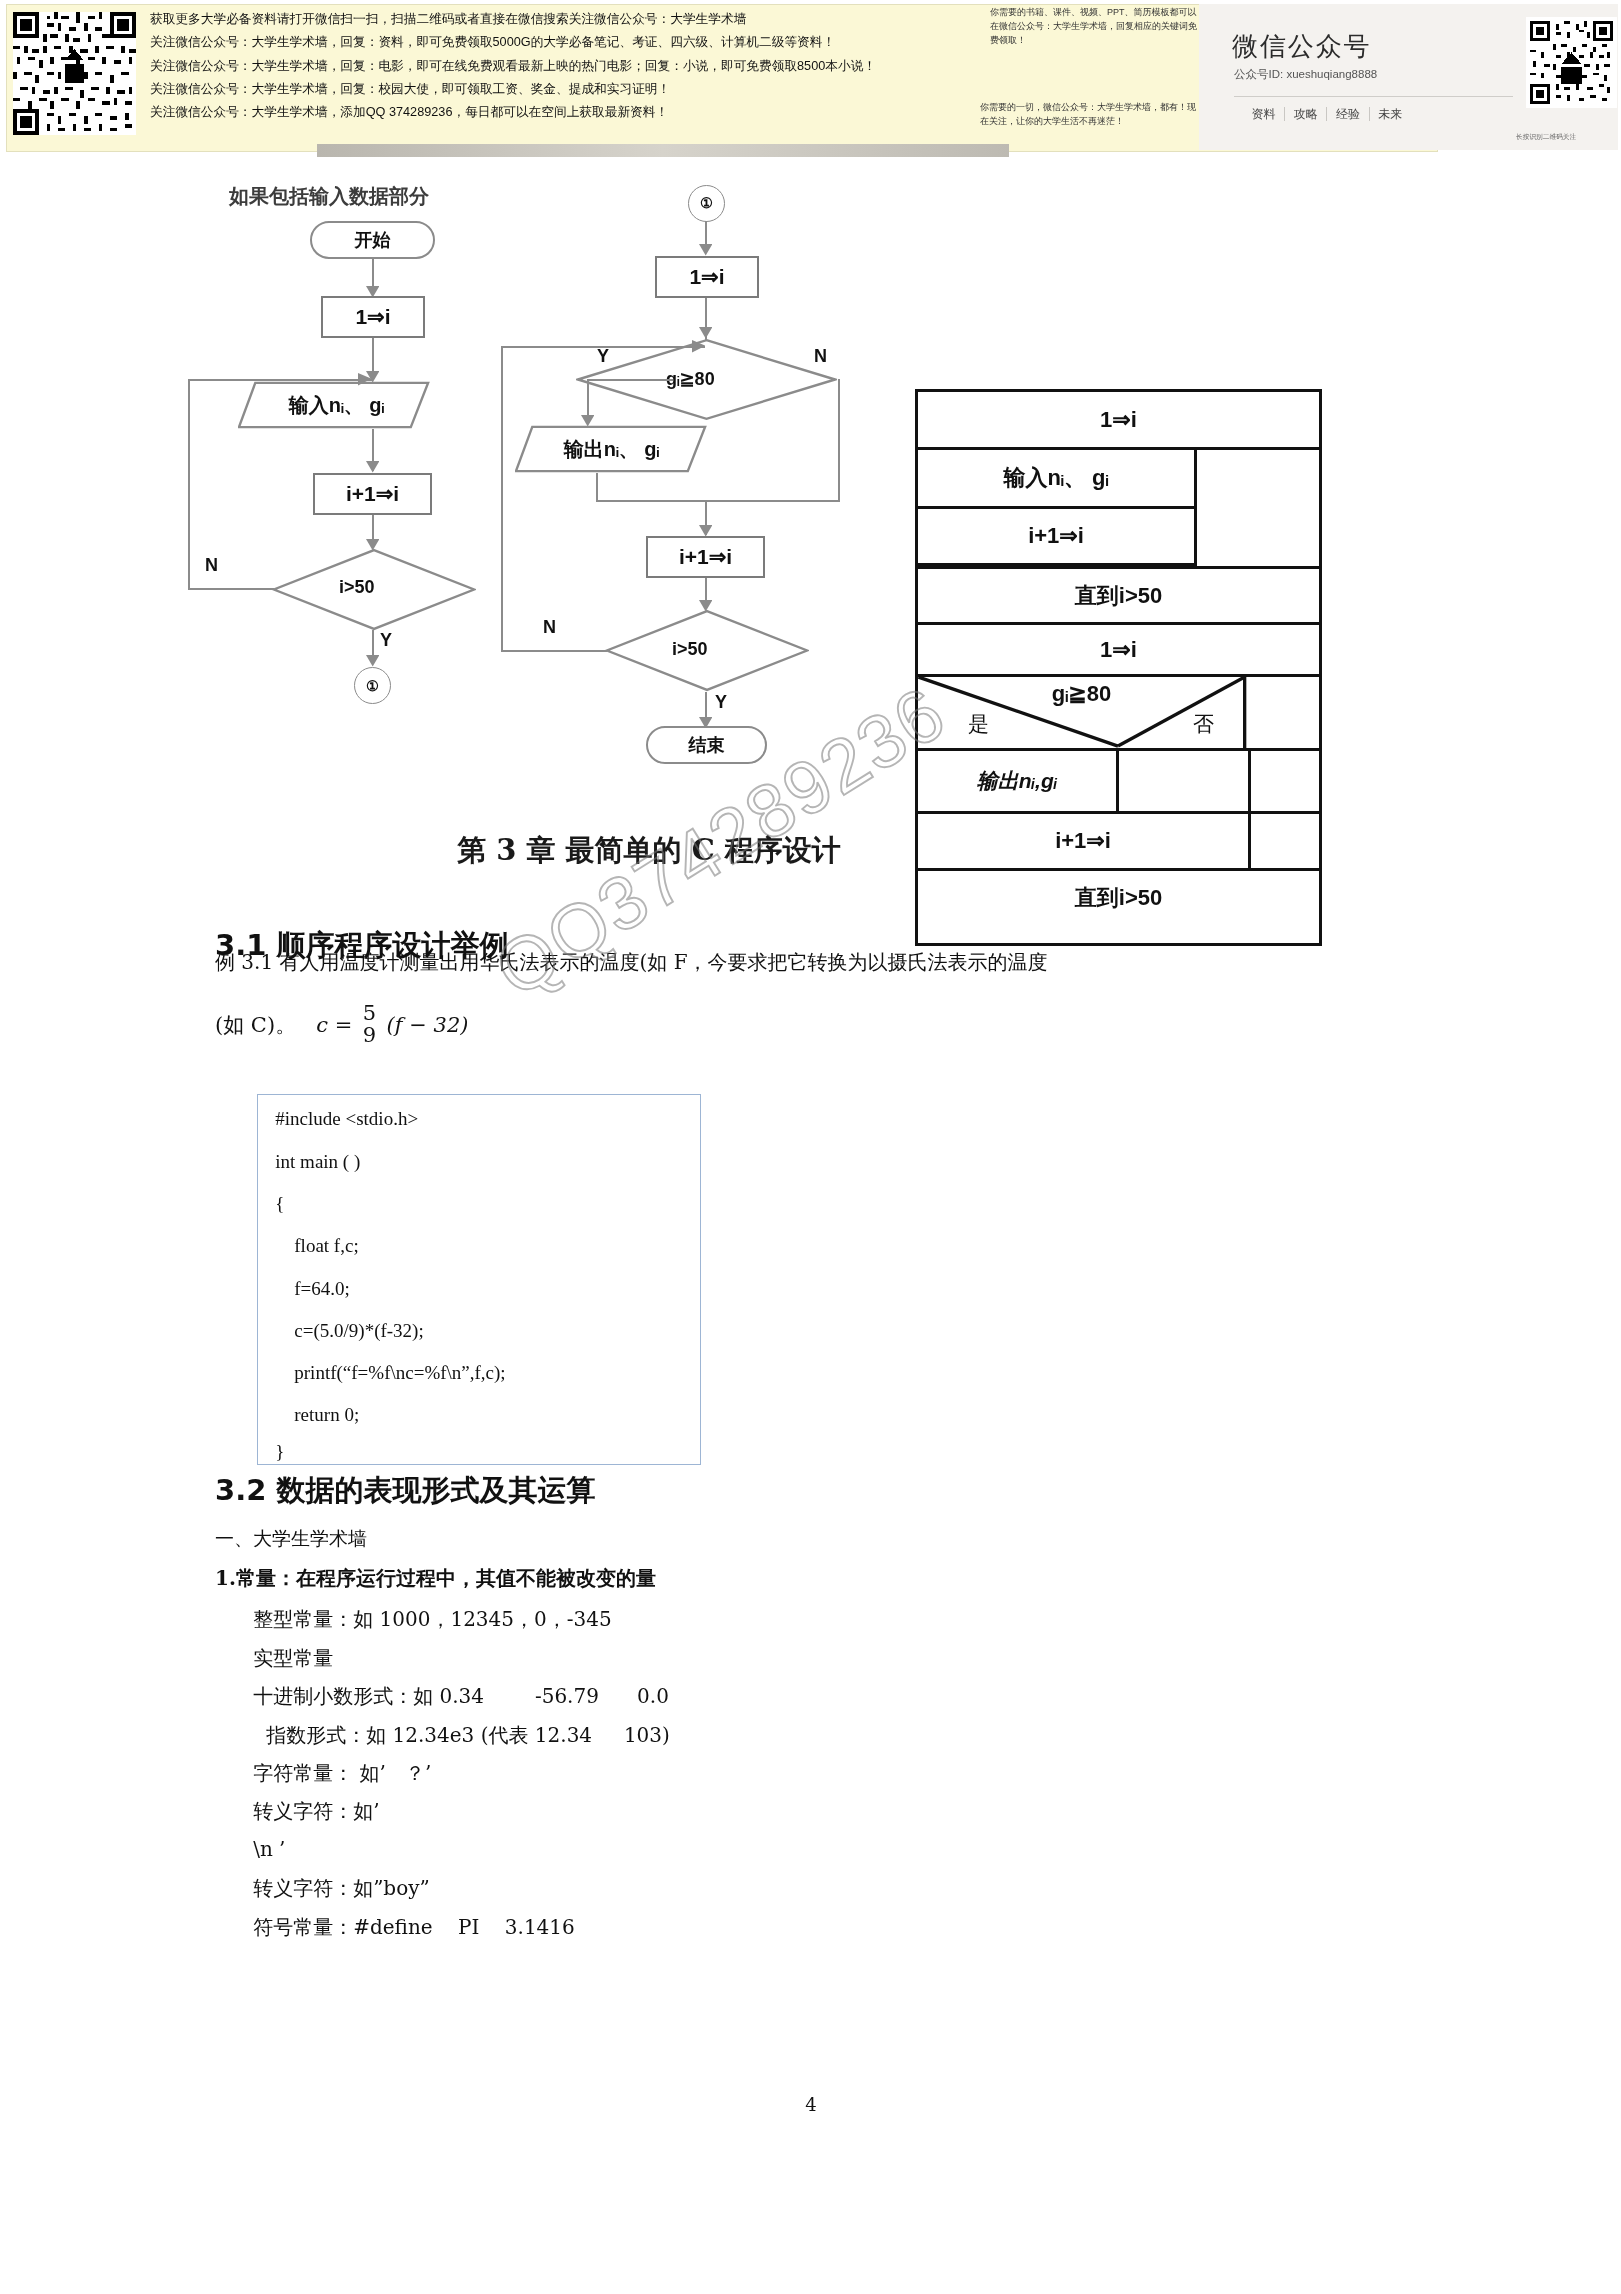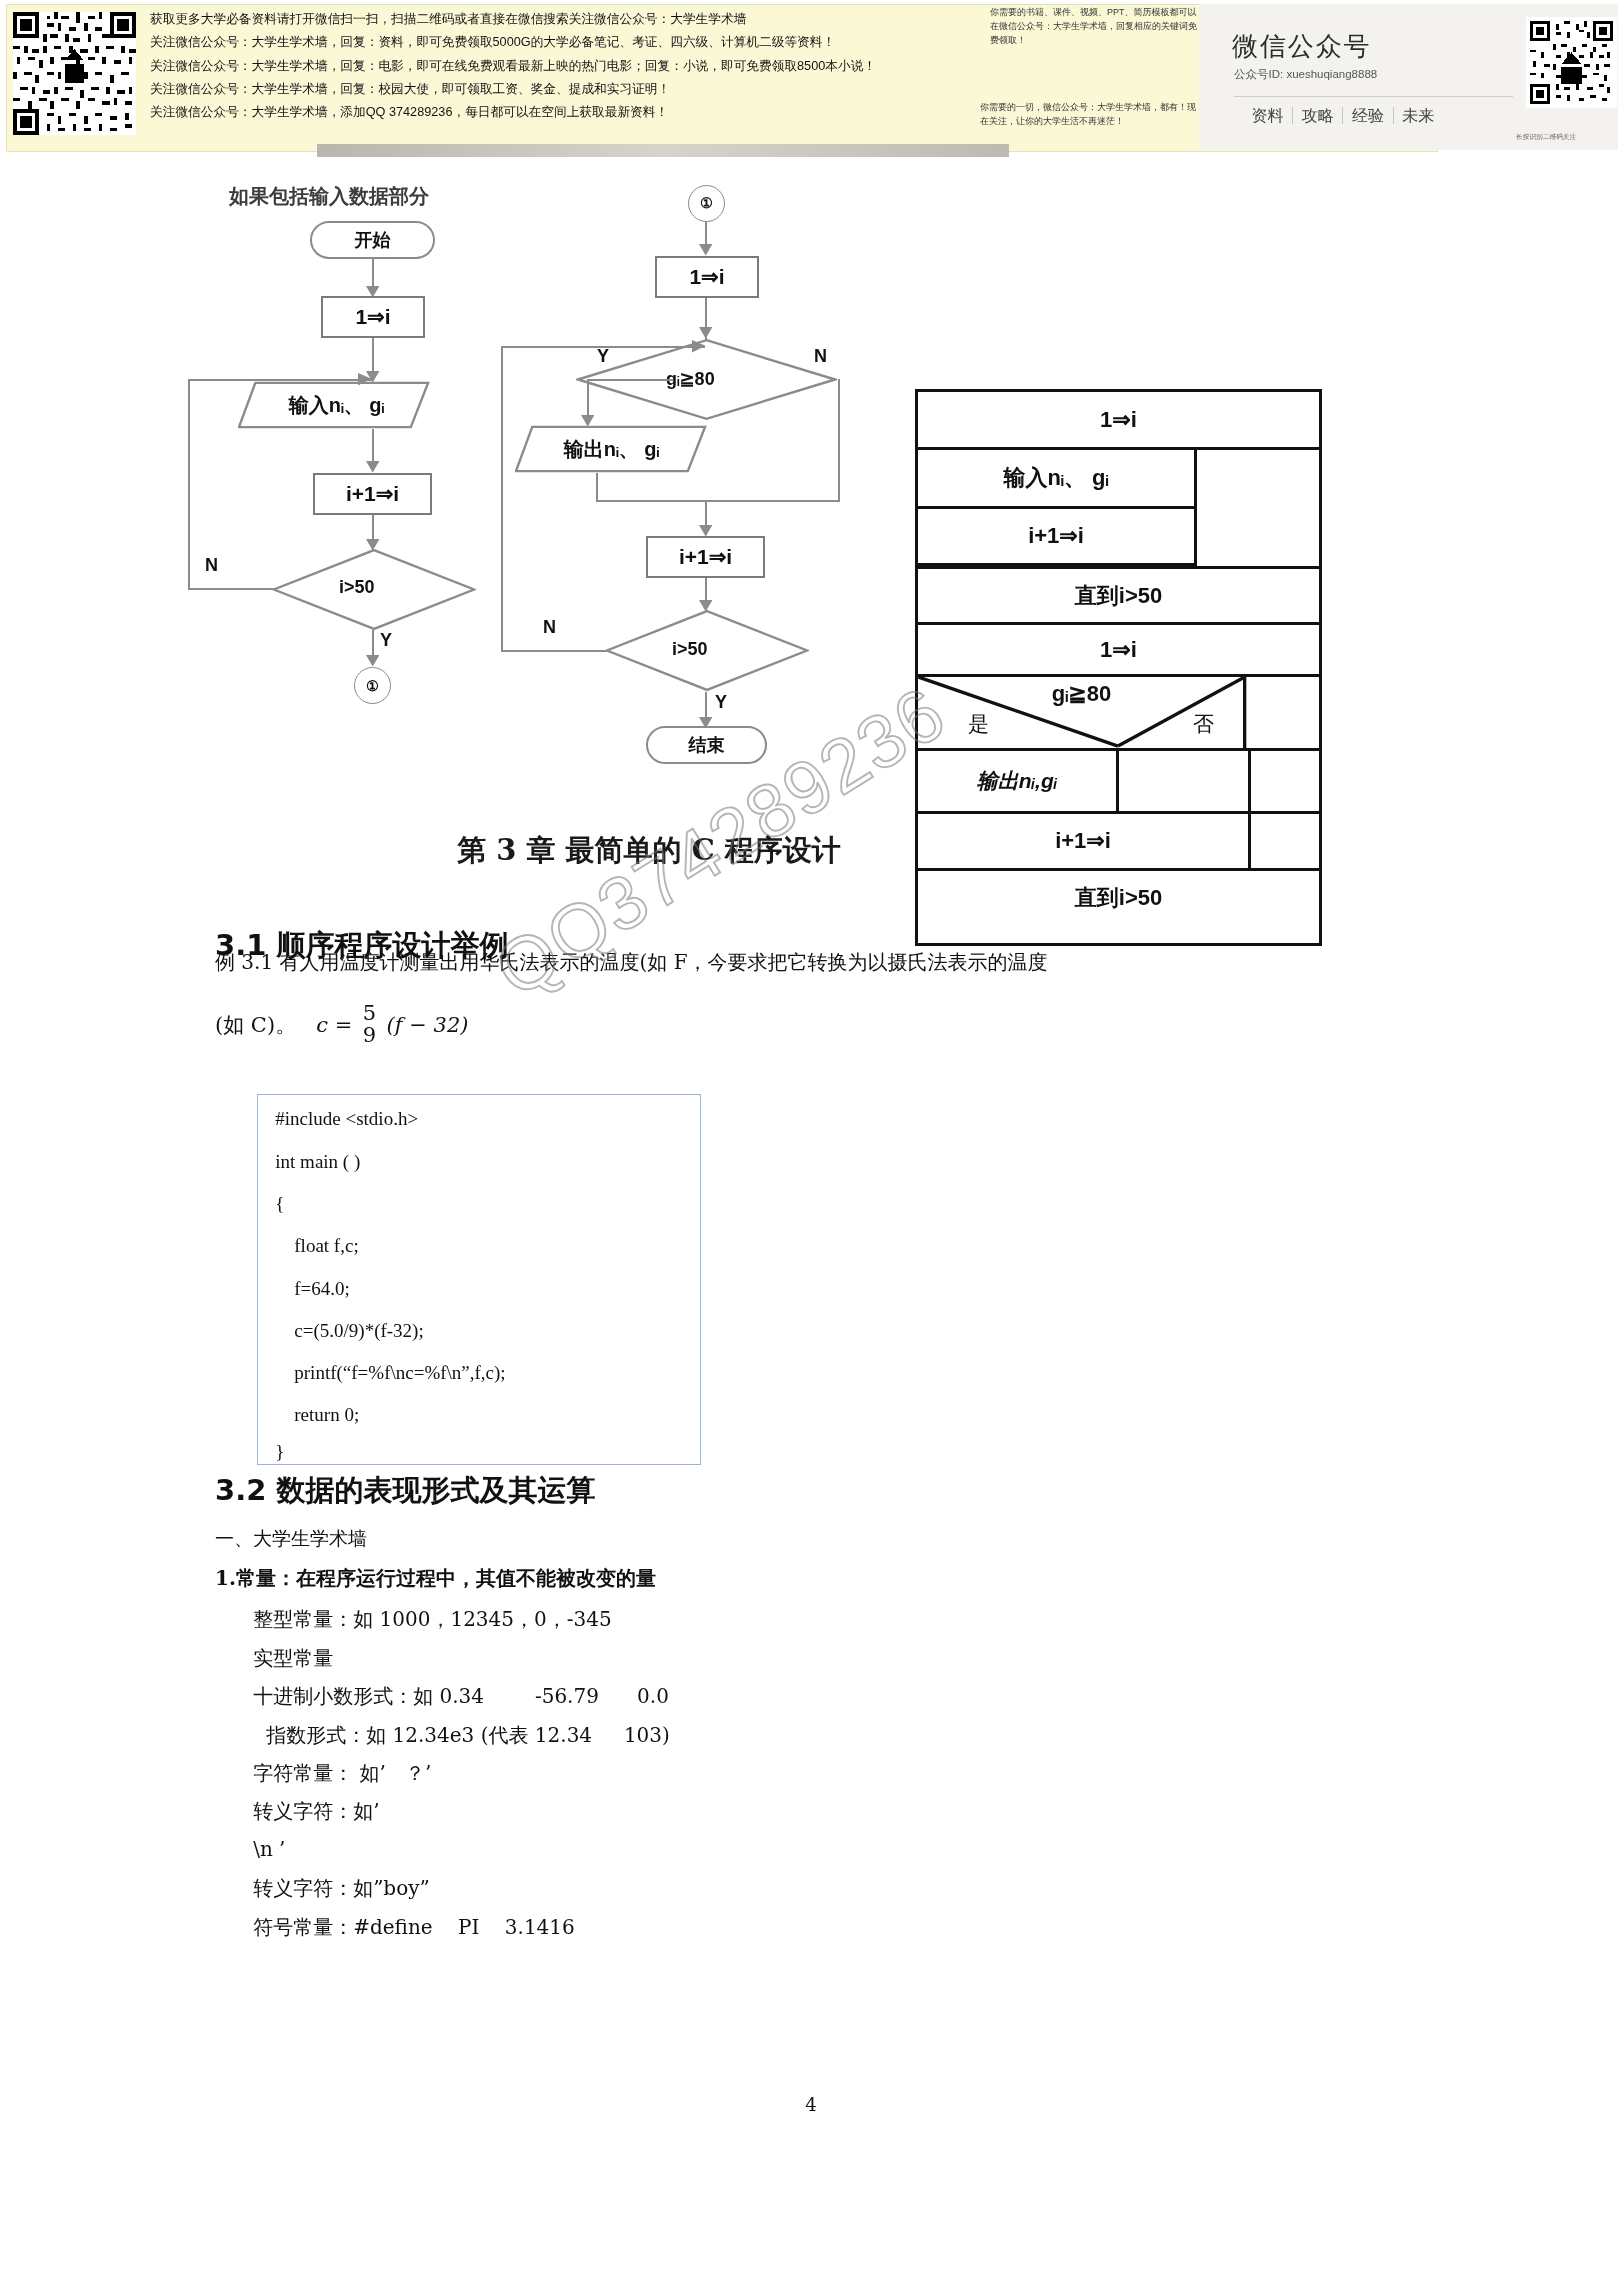--- a/index.html
+++ b/index.html
@@ -14,21 +14,21 @@
   .qr-left{position:absolute;left:13.4px;top:11.5px;width:123px;height:123px;}
   .qr-grid{width:100%;height:100%;}
   .banner-lines{position:absolute;left:150px;top:7.7px;width:826px;}
   .banner-lines div{font-family:"Liberation Sans",sans-serif;font-size:12.7px;color:#111;line-height:1.0;padding:5.3px 0;white-space:nowrap;}
   .banner-right-text{position:absolute;left:990px;top:5.8px;width:211px;font-family:"Liberation Sans",sans-serif;font-size:9px;color:#333;line-height:1.55;}
   .banner-right-text2{position:absolute;left:980px;top:100px;width:221px;font-family:"Liberation Sans",sans-serif;font-size:9px;color:#333;line-height:1.6;}
   .card{position:absolute;left:1199px;top:3.8px;width:419px;height:146px;background:#f4f2ef;}
   .card-title{position:absolute;left:33px;top:25px;font-family:"Liberation Sans",sans-serif;font-size:26px;color:#2b2b2b;letter-spacing:1.9px;}
   .card-sub{position:absolute;left:35px;top:63px;font-family:"Liberation Sans",sans-serif;font-size:11.5px;color:#555;}
   .card-rule{position:absolute;left:35px;top:92px;width:279px;height:1px;background:#cfcdc9;}
-  .card-links{position:absolute;left:44px;top:102px;font-family:"Liberation Sans",sans-serif;font-size:16px;color:#444;}
+  .card-links{position:absolute;left:44px;top:102px;font-family:"Liberation Sans",sans-serif;font-size:12px;color:#444;}
   .card-links span{padding:0 8.6px;border-right:1px solid #c9c7c3;}
   .card-links span:last-child{border-right:none;}
   .qr-right{position:absolute;left:327px;top:13.4px;width:83px;height:83px;background:#fff;padding:3.8px;}
   .qr-cap{position:absolute;left:317px;top:129px;font-family:"Liberation Sans",sans-serif;font-size:6.7px;color:#666;}
   .banner-strip{position:absolute;left:317px;top:144px;width:692px;height:13.4px;background:linear-gradient(90deg,#b9b6ae,#d6d3cb,#bdbab2);}
 
   
   .diagrams{position:absolute;left:0;top:173px;width:1622px;height:634px;}
   .dg-label{position:absolute;font-family:"DejaVu Serif",serif;font-weight:bold;font-size:20px;color:#3c3c3c;}
 

